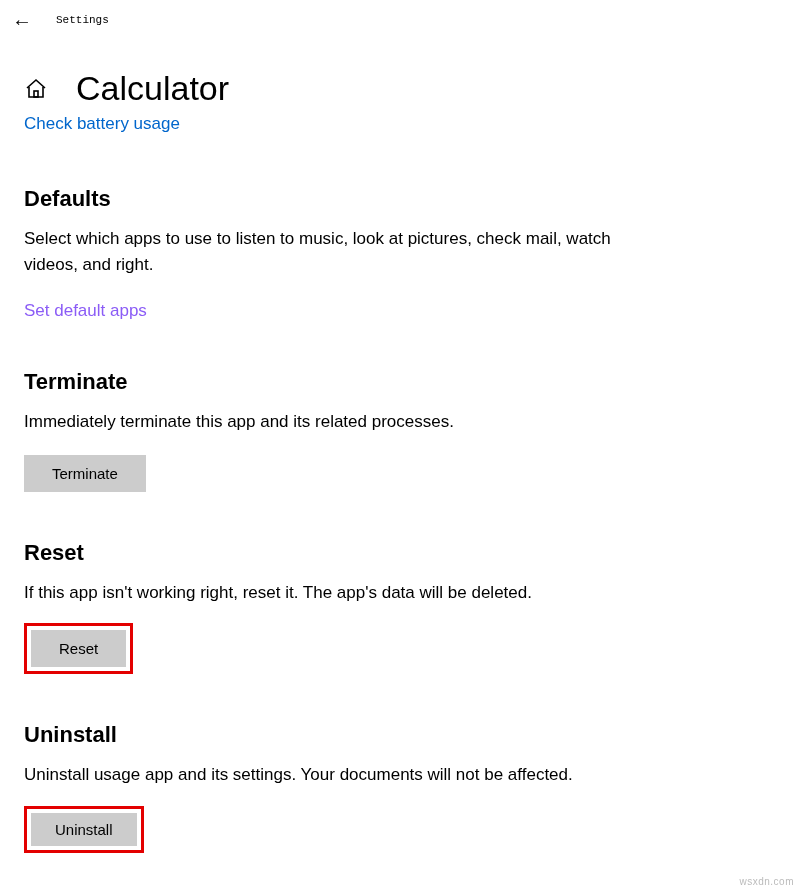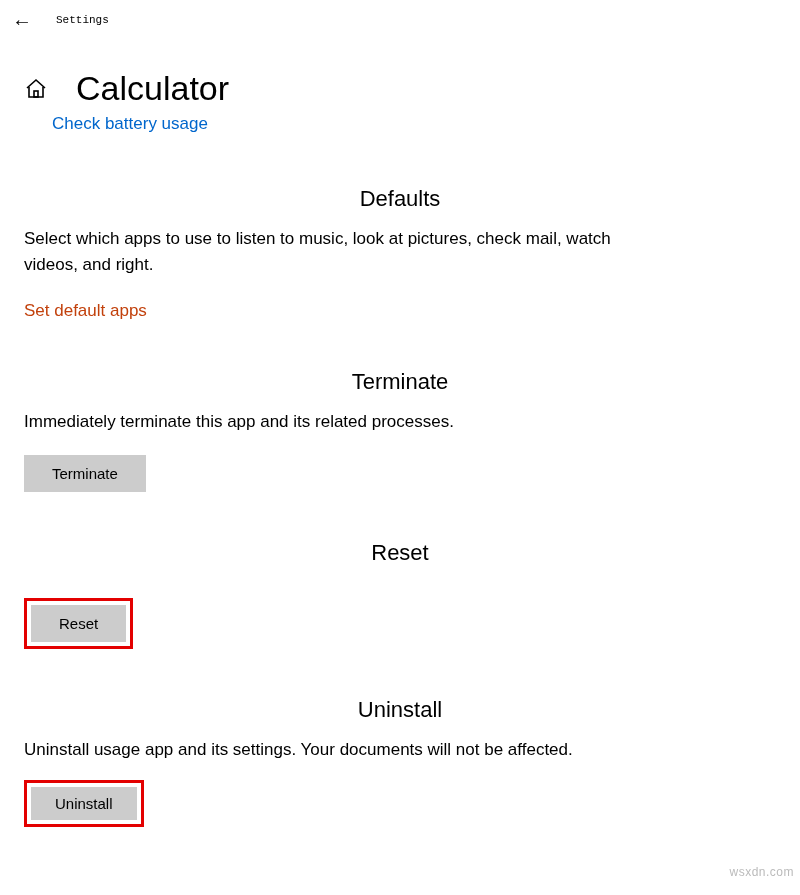--- a/index.html
+++ b/index.html
@@ -41,38 +41,36 @@
       font-weight: 400;
     }
     .content {
       padding: 0 24px;
     }
     .cut-link {
       color: #0066cc;
       font-size: 17px;
       position: relative;
       top: -4px;
-      margin-left: 28px;
     }
     .section {
       margin-top: 48px;
     }
     .section h2 {
       font-size: 22px;
-      font-weight: 400;
+      font-weight: 700;
       margin-bottom: 14px;
-      text-align: center;
     }
     .section p {
       font-size: 17px;
       line-height: 1.5;
       max-width: 620px;
     }
     .link {
-      color: #c2410c;
+      color: #8b5cf6;
       font-size: 17px;
       display: inline-block;
       margin-top: 24px;
       cursor: pointer;
     }
     .btn {
       background: #cccccc;
       border: none;
       padding: 10px 28px;
       font-size: 15px;
@@ -88,22 +86,22 @@
       border: 3px solid #e30000;
       padding: 4px;
       margin-top: 18px;
     }
     .highlight-box .btn {
       margin-top: 0;
     }
     .watermark {
       position: absolute;
       right: 6px;
-      bottom: 16px;
-      font-size: 12px;
+      bottom: 8px;
+      font-size: 10px;
       color: #bbb;
       letter-spacing: 0.5px;
     }
   </style>
 </head>
 <body>
 
 <div class="topbar">
   <span class="back-arrow">←</span>
   <span class="title">Settings</span>
@@ -129,20 +127,21 @@
   </div>
 
   <div class="section">
     <h2>Terminate</h2>
     <p>Immediately terminate this app and its related processes.</p>
     <button class="btn">Terminate</button>
   </div>
 
   <div class="section">
     <h2>Reset</h2>
+    <p>If this app isn't working right, reset it. The app's data will be deleted.</p>
     <div class="highlight-box">
       <button class="btn">Reset</button>
     </div>
   </div>
 
   <div class="section">
     <h2>Uninstall</h2>
     <p>Uninstall usage app and its settings. Your documents will not be affected.</p>
     <div class="highlight-box">
       <button class="btn small">Uninstall</button>

